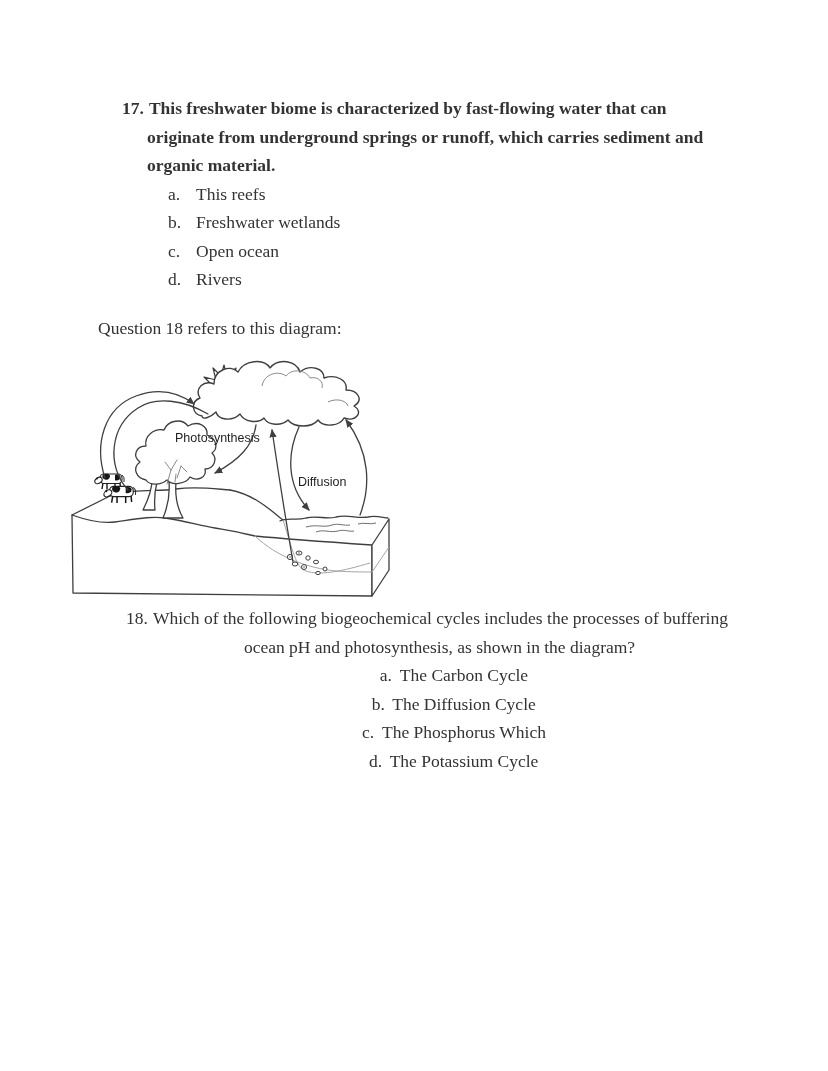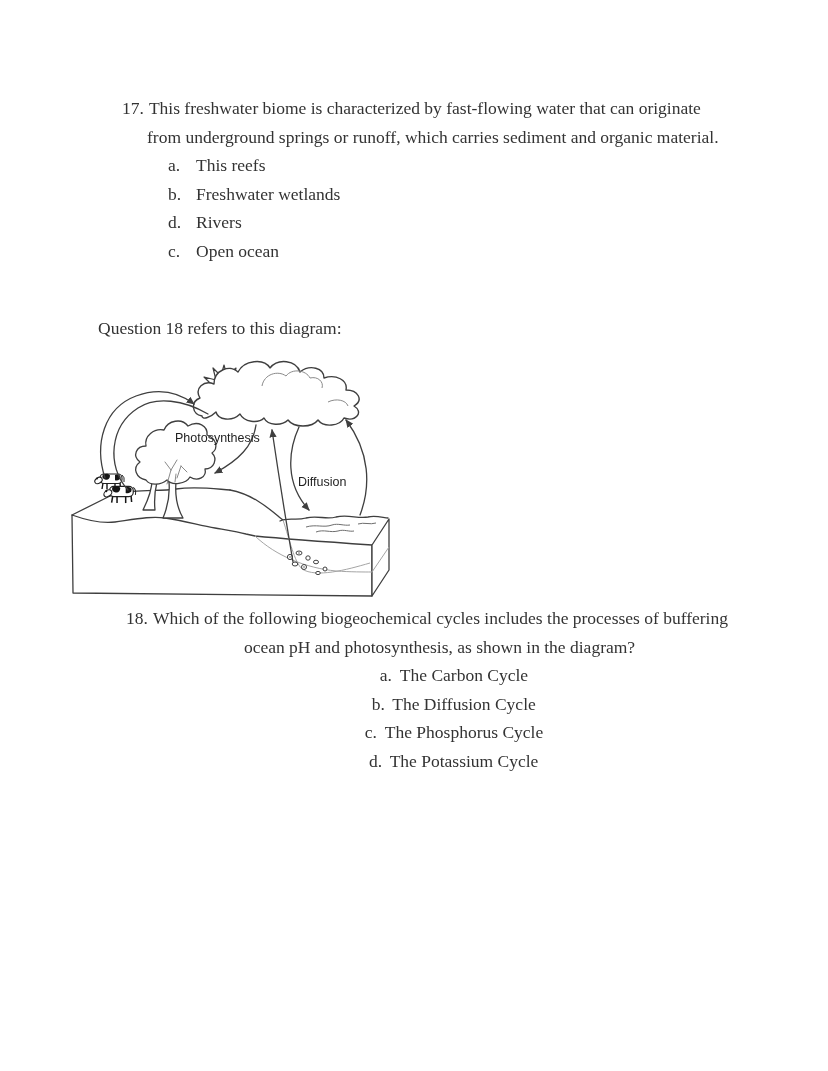--- a/index.html
+++ b/index.html
@@ -20,21 +20,21 @@
   .qhead .qnum { margin-right:5px; }
   .opts { padding-left:46px; }
   .opt  { line-height:28.5px; }
   .letter { display:inline-block; width:28px; }
   .caption {
     position:absolute;
     left:98px; top:314px;
     font-size:17.5px; line-height:28.5px;text-align:center;
   }
   #q17 { top:94px;  left:122px; }
-  #q17 .qhead { width:575px; }
+  #q17 .qhead { width:575px;font-weight:bold; }
   #q18 { top:604px; left:122px;text-align:center; }
   #q18 .qhead { width:585px; }
   .diagram {
     position:absolute;
     left:66px; top:356px;
   }
   .diagram text {
     font-family:"Liberation Sans", sans-serif;
     font-size:12.5px;
     fill:#1e1e1e;
@@ -50,24 +50,24 @@
       <span class="qnum">17.</span><span>This freshwater biome is characterized by fast-flowing water that can originate from underground springs or runoff, which carries sediment and organic material.</span>
     </div>
     <div class="opts">
       <div class="opt">
         <span class="letter">a.</span><span>This reefs</span>
       </div>
       <div class="opt">
         <span class="letter">b.</span><span>Freshwater wetlands</span>
       </div>
       <div class="opt">
+        <span class="letter">c.</span><span>Open ocean</span>
+      </div>
+      <div class="opt">
         <span class="letter">d.</span><span>Rivers</span>
-      </div>
-      <div class="opt">
-        <span class="letter">c.</span><span>Open ocean</span>
       </div>
     </div>
   </div>
 
   <div class="caption">Question 18 refers to this diagram:</div>
 
   <svg class="diagram" width="330" height="246" viewBox="0 0 330 246" xmlns="http://www.w3.org/2000/svg">
     <defs>
       <marker id="arr" viewBox="0 0 10 10" refX="8" refY="5" markerWidth="7" markerHeight="7" orient="auto-start-reverse">
         <path d="M0,1 L9,5 L0,9 z" fill="#3f3f3f"></path>
@@ -181,21 +181,21 @@
       <span class="qnum">18.</span><span>Which of the following biogeochemical cycles includes the processes of buffering ocean pH and photosynthesis, as shown in the diagram?</span>
     </div>
     <div class="opts">
       <div class="opt">
         <span class="letter">a.</span><span>The Carbon Cycle</span>
       </div>
       <div class="opt">
         <span class="letter">b.</span><span>The Diffusion Cycle</span>
       </div>
       <div class="opt">
-        <span class="letter">c.</span><span>The Phosphorus Cycle</span>
+        <span class="letter">c.</span><span>The Phosphorus Which</span>
       </div>
       <div class="opt">
         <span class="letter">d.</span><span>The Potassium Cycle</span>
       </div>
     </div>
   </div>
 
 </div>
 
 </body></html>

